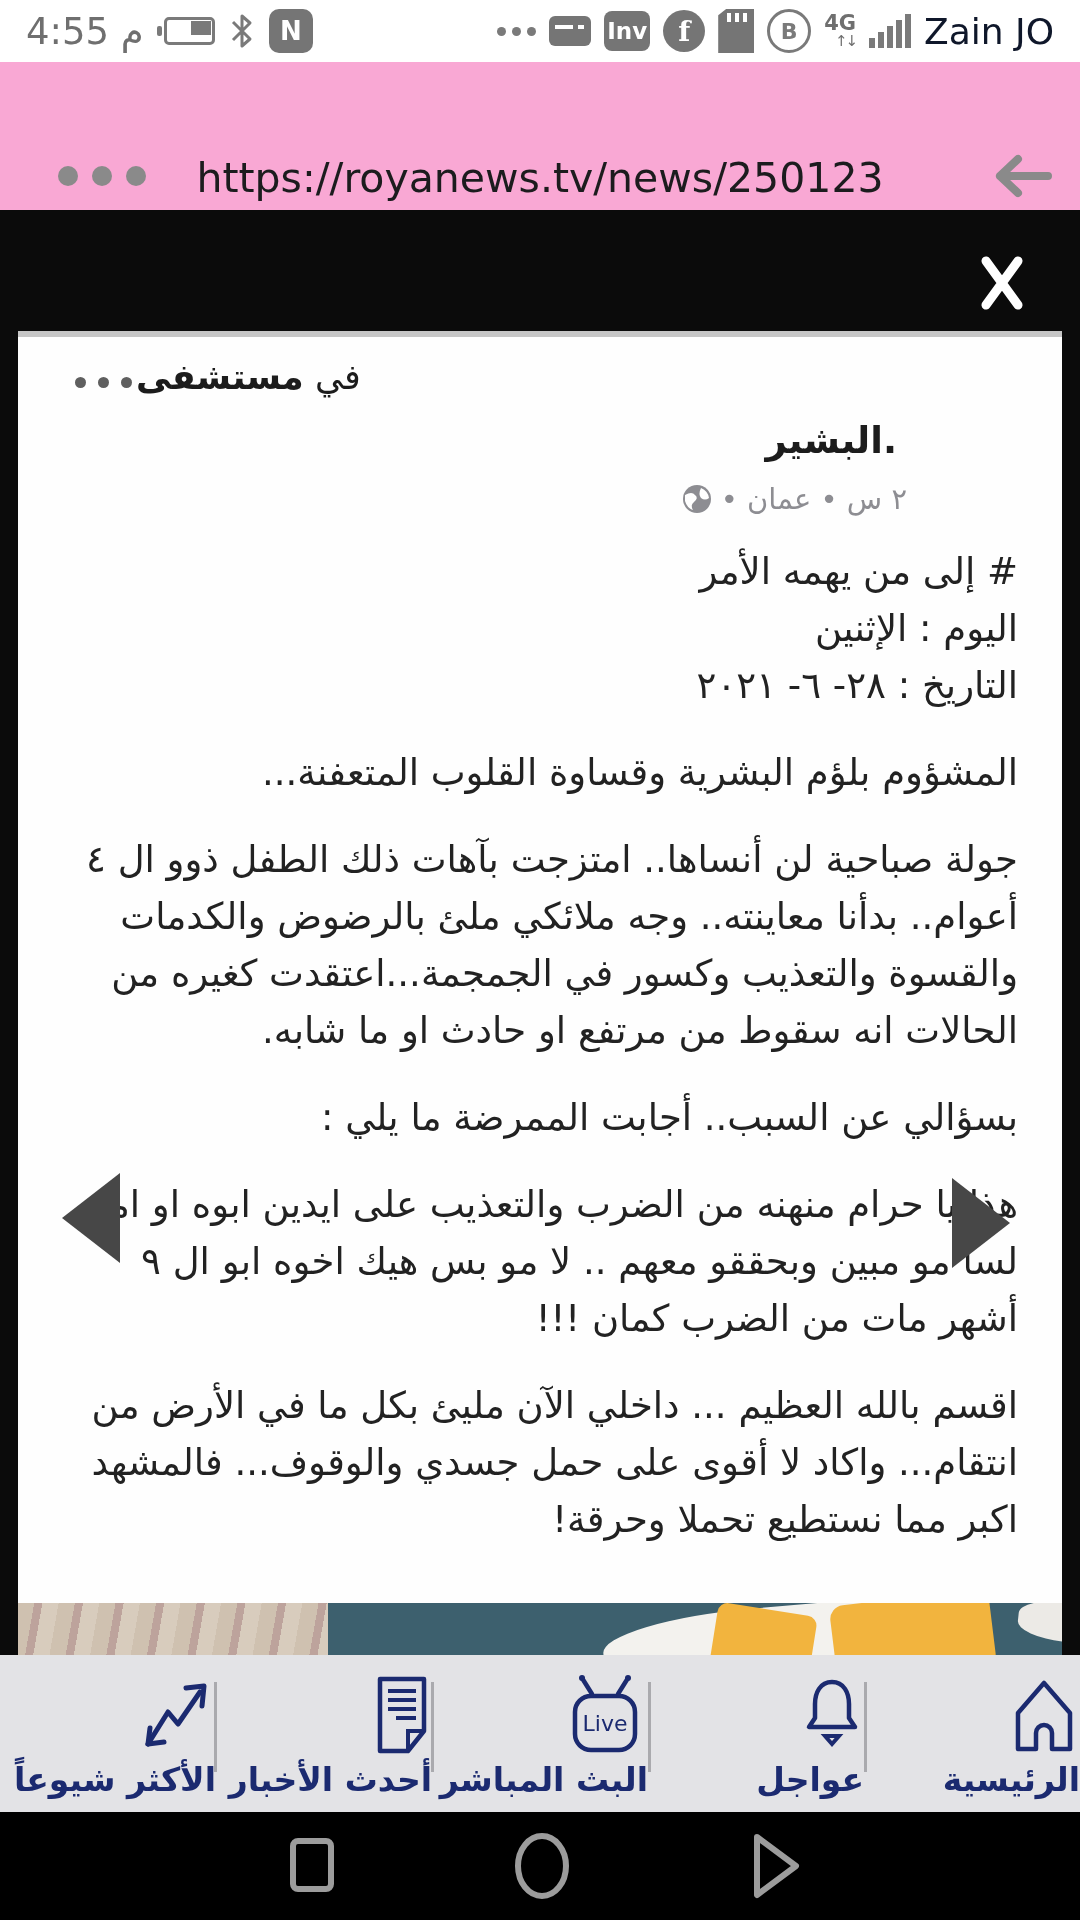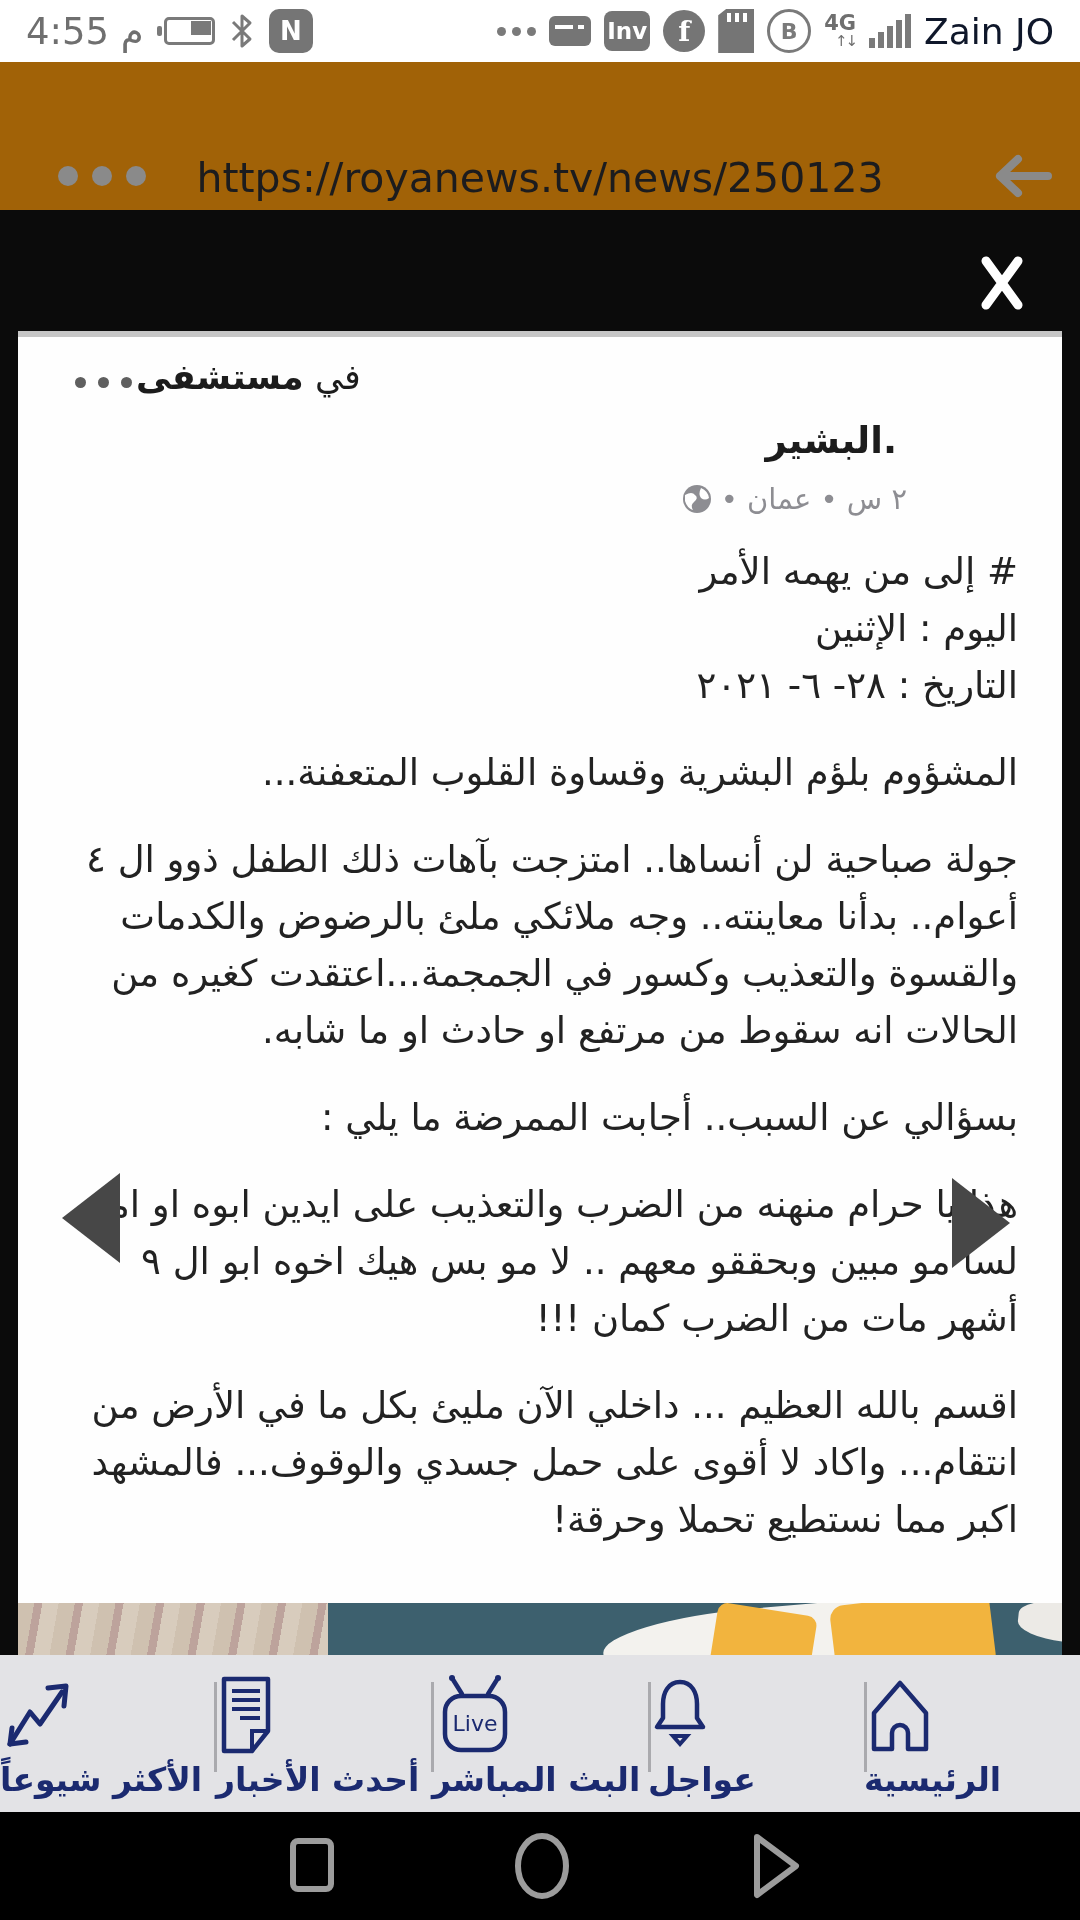--- a/index.html
+++ b/index.html
@@ -32,21 +32,21 @@
   .sdcard::after { content:""; position:absolute; top:4px; left:9px; width:22px; height:9px;
     background:repeating-linear-gradient(90deg,#fff 0 4px,#757575 4px 8px); }
   .net { display:flex; flex-direction:column; align-items:flex-end; line-height:1; color:#6f6f6f; }
   .net .g4 { font-size:21px; font-weight:bold; }
   .net .arr { font-size:15px; letter-spacing:-2px; }
   .bars { display:flex; align-items:flex-end; gap:3px; height:34px; }
   .bars i { width:6px; background:#7a7a7a; }
   .carrier { font-size:36px; color:#0f172a; }
 
   
-  .url-bar { position:absolute; top:62px; left:0; width:1080px; height:148px; background:#a16207;
+  .url-bar { position:absolute; top:62px; left:0; width:1080px; height:148px; background:#f9a8d4;
     display:flex; align-items:center; }
   .menu-dots { position:absolute; left:58px; top:104px; display:flex; gap:14px; }
   .menu-dots i { width:20px; height:20px; border-radius:50%; background:#8a8a8a; }
   .url-text { position:absolute; left:0; width:1080px; text-align:center; top:92px;
     font-size:41px; color:#1c1c1e; letter-spacing:0; }
   .back-arrow { position:absolute; right:28px; top:92px; }
 
   
   .overlay { position:absolute; top:210px; left:0; width:1080px; height:1445px; background:#0b0b0b; }
   .close-x { position:absolute; top:46px; right:55px; width:46px; height:54px; cursor:pointer; }
@@ -86,21 +86,21 @@
   .ph-white2 { position:absolute; left:1000px; top:0; width:120px; height:40px; background:#eceae6;
     border-radius:40%; transform:rotate(6deg); }
   .ph-yellow1 { position:absolute; left:695px; top:6px; width:100px; height:70px; background:#f2b43e;
     transform:rotate(9deg); border-radius:10px; }
   .ph-yellow2 { position:absolute; left:815px; top:-6px; width:160px; height:80px; background:#f2b43e;
     transform:rotate(-7deg); border-radius:14px; }
 
   
   .bottom-nav { position:absolute; left:0; top:1655px; width:1080px; height:157px; background:#e3e3e6;
     display:flex; flex-direction:row; direction:rtl; }
-  .nav-item { flex:1 1 0; display:flex; flex-direction:column; align-items:flex-end; justify-content:flex-start;
+  .nav-item { flex:1 1 0; display:flex; flex-direction:column; align-items:flex-start; justify-content:flex-start;
     padding-top:14px; cursor:pointer; }
   .nav-icon { height:92px; display:flex; align-items:center; justify-content:center; }
   .nav-label { font-size:33px; font-weight:bold; color:#1b2a70; line-height:1; margin-top:2px; }
   .nav-sep { position:absolute; top:27px; width:3px; height:90px; background:#aaaaae; }
 
   
   .android-nav { position:absolute; left:0; top:1812px; width:1080px; height:108px; background:#000; }
   .an-ico { position:absolute; }
 </style>
 </head>

